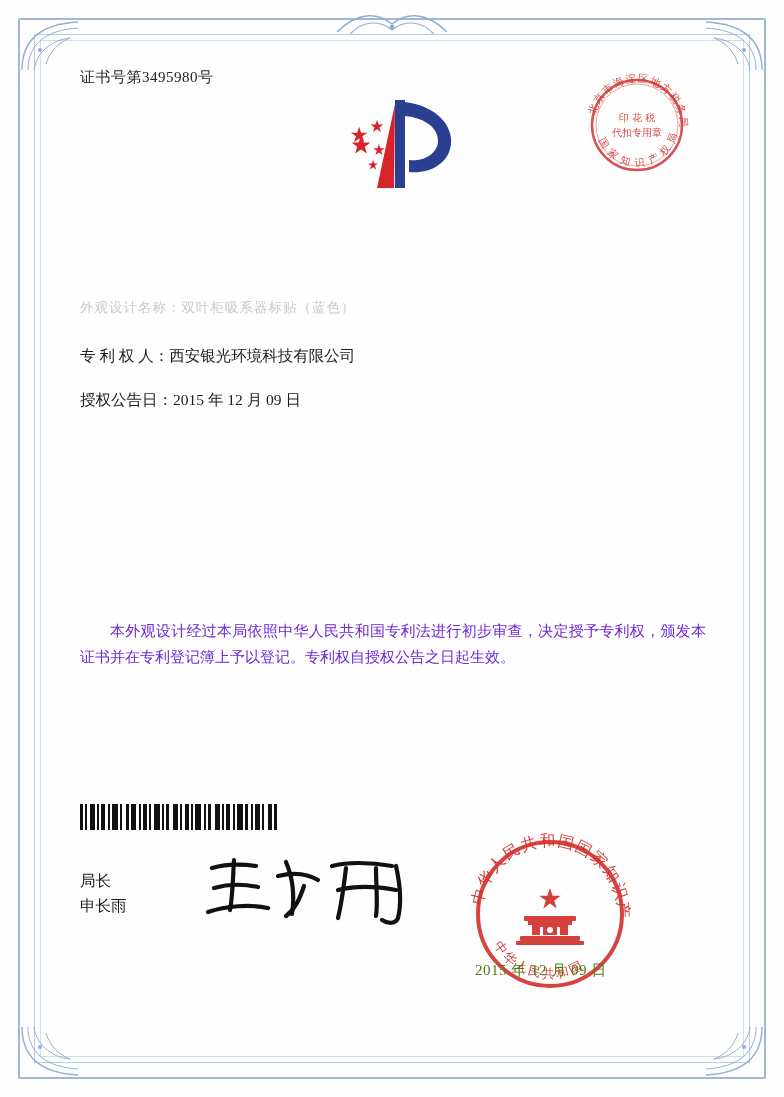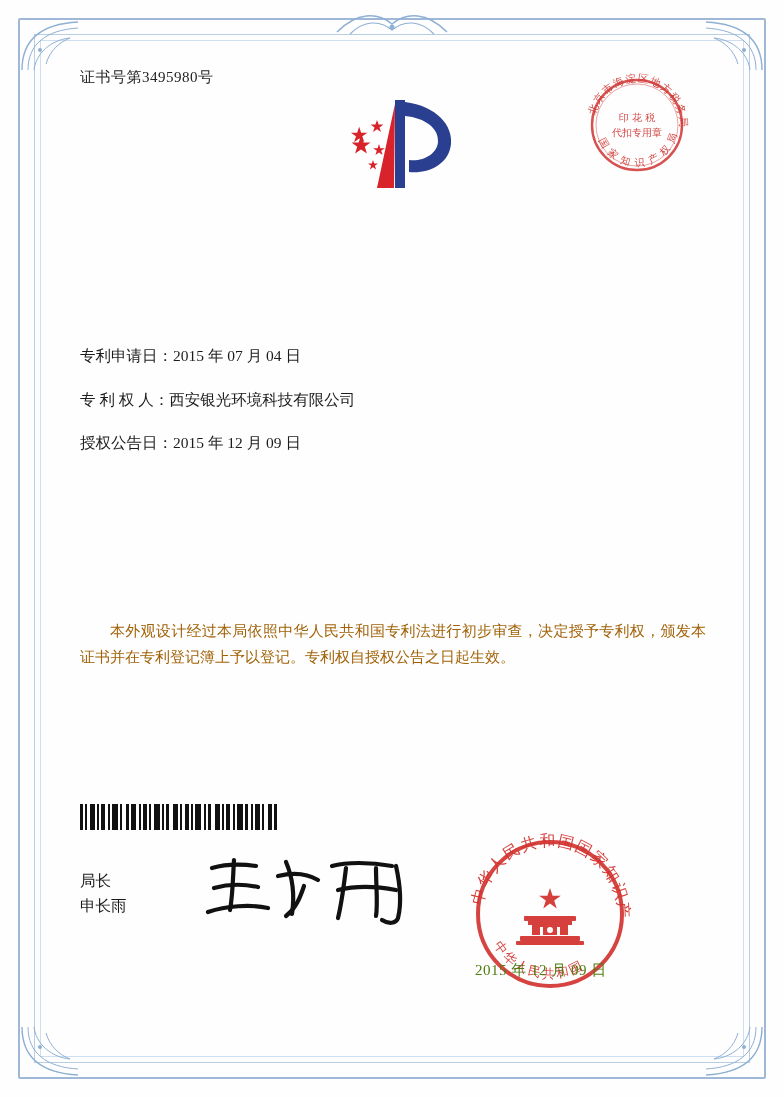--- a/index.html
+++ b/index.html
@@ -135,21 +135,21 @@
     top: 562px;
     left: 20px;
     right: 18px;
   }
   .para {
     font-size: 15px;
     line-height: 26px;
     text-indent: 30px;
     margin: 0 0 2px 0;
     text-align: justify;
-    color: #a16207;
+    color: #6d28d9;
   }
 
   
   .barcode {
     position: absolute;
     left: 20px;
     top: 748px;
     width: 232px;
     height: 26px;
     display: flex;
@@ -300,23 +300,23 @@
         <g fill="#d8232a">
           <polygon points="44,44 46.4,50.6 53.4,50.6 47.8,54.8 49.9,61.4 44,57.4 38.1,61.4 40.2,54.8 34.6,50.6 41.6,50.6"></polygon>
           <polygon points="60,28 61.6,32.6 66.4,32.6 62.5,35.5 64,40.1 60,37.3 56,40.1 57.5,35.5 53.6,32.6 58.4,32.6"></polygon>
           <polygon points="62,52 63.4,56.2 67.8,56.2 64.2,58.8 65.6,63 62,60.4 58.4,63 59.8,58.8 56.2,56.2 60.6,56.2"></polygon>
           <polygon points="56,68 57.2,71.6 61,71.6 57.9,73.8 59.1,77.4 56,75.2 52.9,77.4 54.1,73.8 51,71.6 54.8,71.6"></polygon>
         </g>
       </svg>
     </div>
 
 
+    <div class="faded-line">外观设计名称：双叶柜吸系器标贴（蓝色）</div>
 
     <div class="fields">
-      <div class="field">专利申请日：2015 年 07 月 04 日</div>
       <div class="field">专 利 权 人：西安银光环境科技有限公司</div>
       <div class="field">授权公告日：2015 年 12 月 09 日</div>
     </div>
 
     <div class="paragraphs">
       <p class="para">本外观设计经过本局依照中华人民共和国专利法进行初步审查，决定授予专利权，颁发本证书并在专利登记簿上予以登记。专利权自授权公告之日起生效。</p>
     </div>
 
     <div class="barcode">
       <i style="width:3px"></i>

